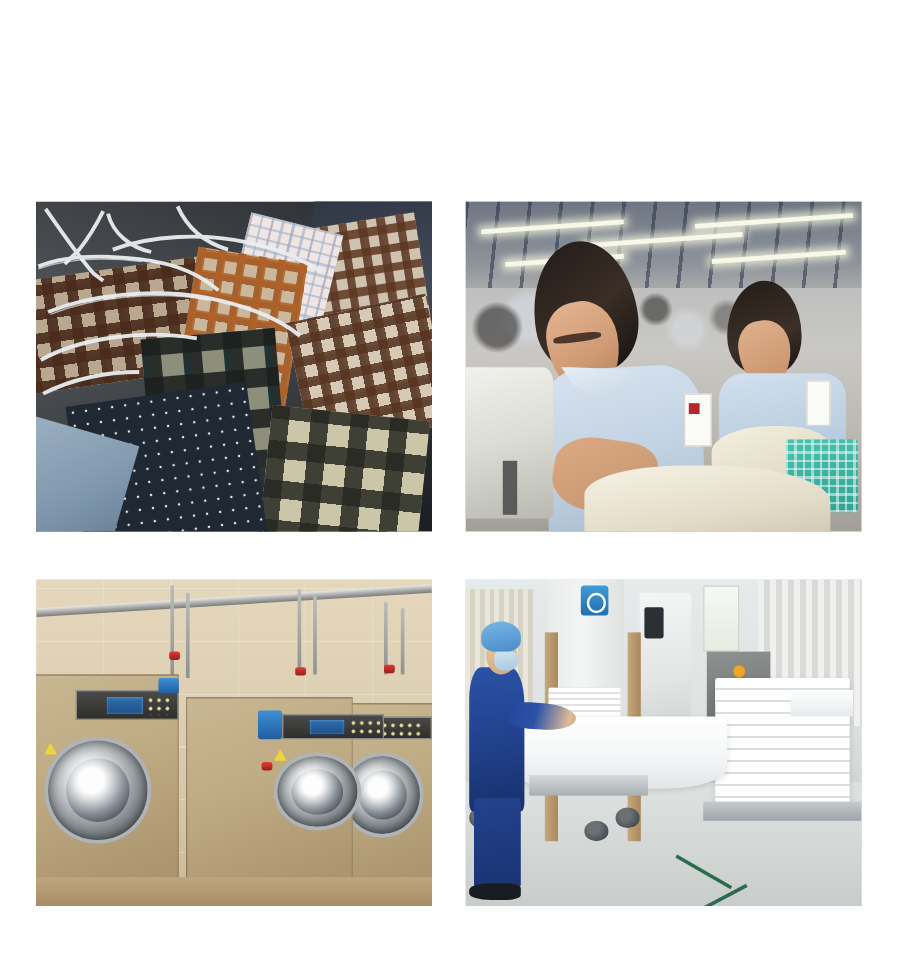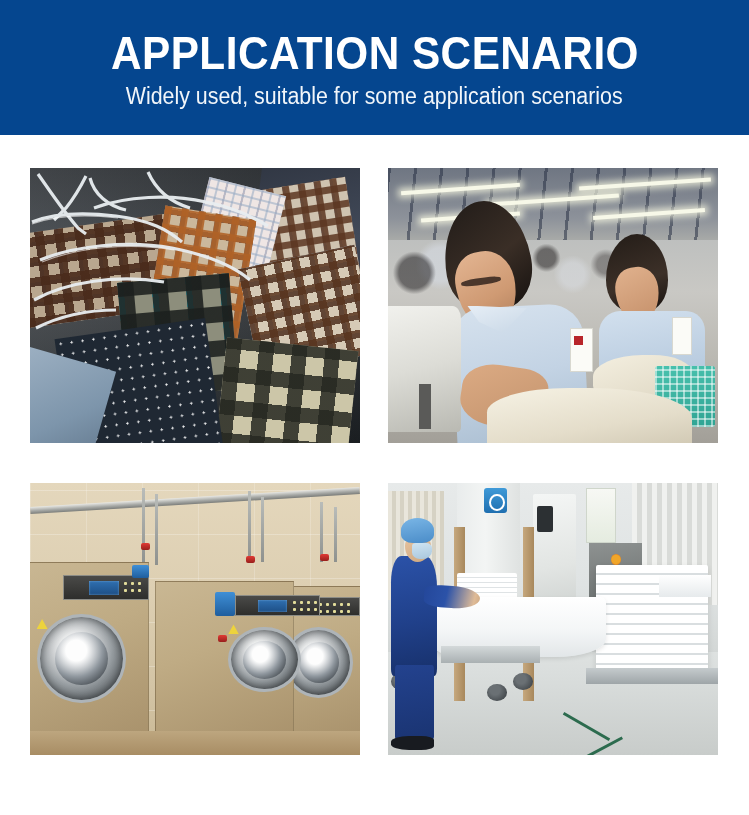--- a/index.html
+++ b/index.html
@@ -516,24 +516,20 @@
   }
   .laundry .floorline {
     position: absolute; background: #2c6b4e; height: 3px;
   }
 </style>
 </head>
 <body>
 
 <div class="page">
 
-  <div class="banner">
-    <div class="banner-title">APPLICATION SCENARIO</div>
-    <div class="banner-subtitle">Widely used, suitable for some application scenarios</div>
-  </div>
 
   <div class="grid">
 
     <div class="photo">
       <div class="scene shirts">
         <div class="nv"></div>
         <div class="ck-brown-tr"></div>
         <div class="ck-brown-ml"></div>
         <div class="ck-pale"></div>
         <div class="ck-orange"></div>

